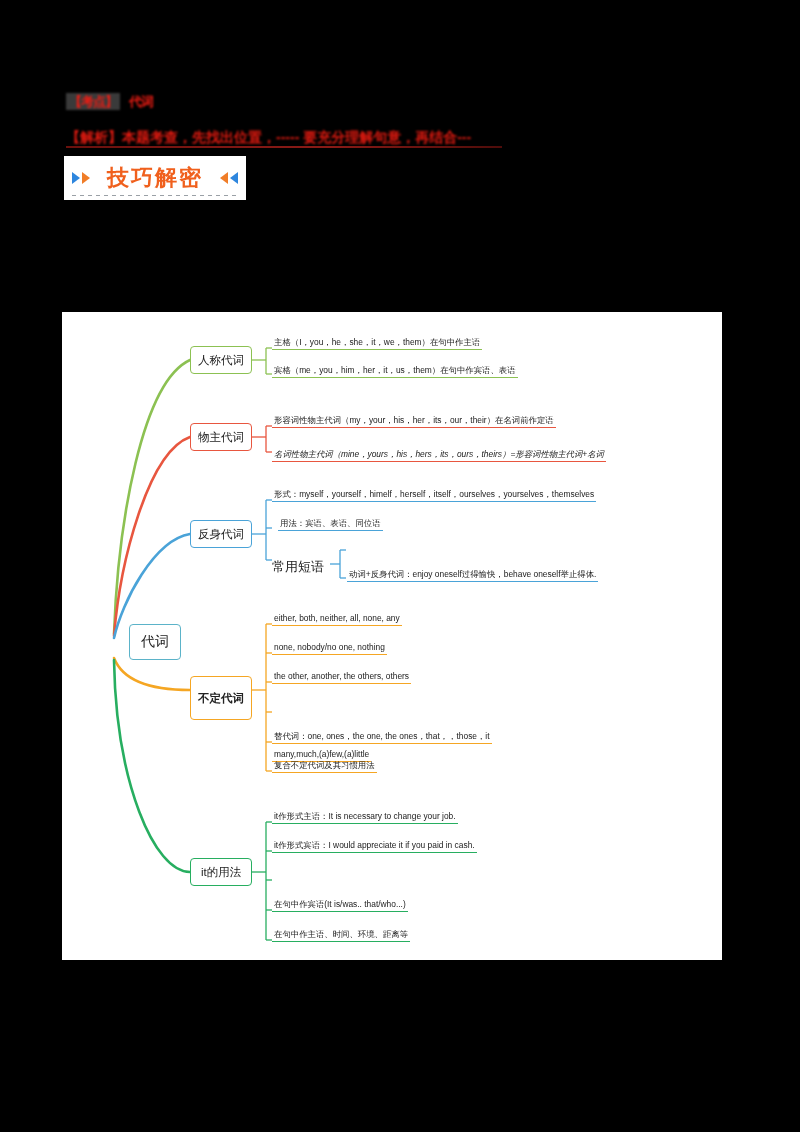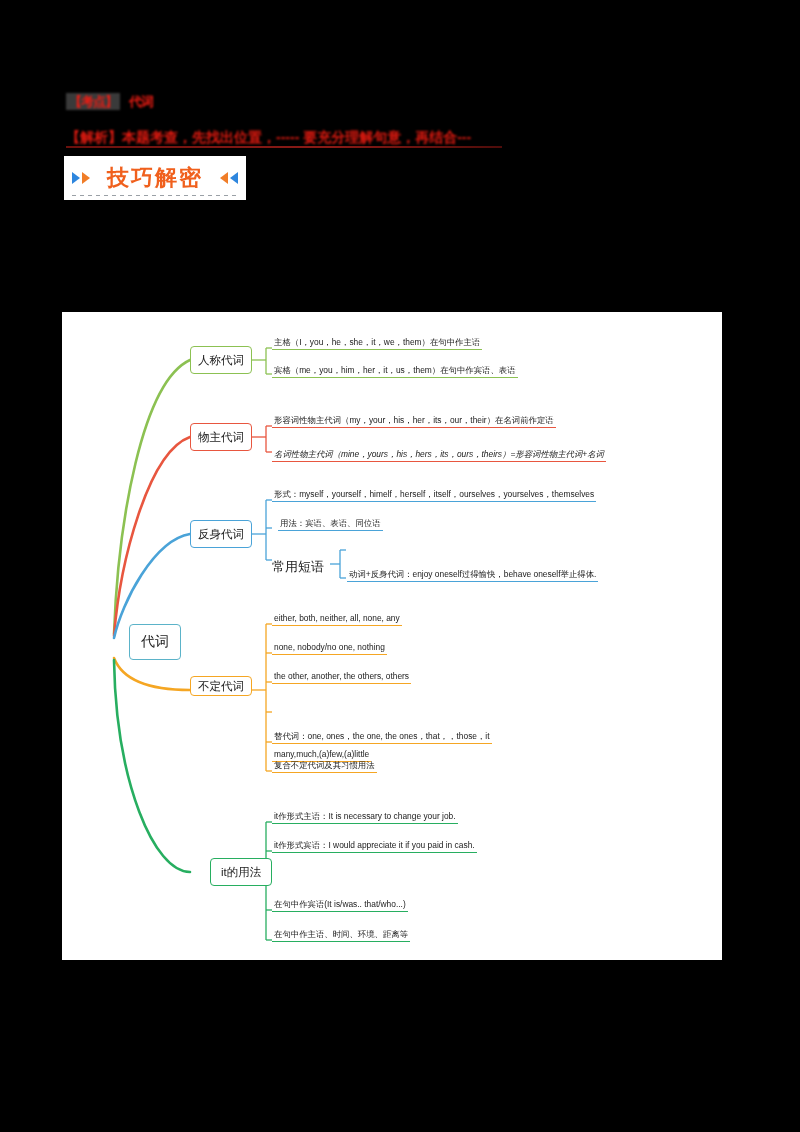--- a/index.html
+++ b/index.html
@@ -162,31 +162,31 @@
     <div class="leaf u-red" style="left:210px;top:136px;font-style:italic;">名词性物主代词（mine，yours，his，hers，its，ours，theirs）=形容词性物主代词+名词</div>
 
     <div class="node branch b-blue" style="left:128px;top:208px;width:62px;height:28px;">
       <span>反身代词</span>
     </div>
     <div class="leaf u-blue" style="left:210px;top:176px;">形式：myself，yourself，himelf，herself，itself，ourselves，yourselves，themselves</div>
     <div class="leaf u-blue" style="left:216px;top:205px;">用法：宾语、表语、同位语</div>
     <div class="sublabel" style="left:210px;top:246px;">常用短语</div>
     <div class="leaf u-blue" style="left:285px;top:256px;">动词+反身代词：enjoy oneself过得愉快，behave oneself举止得体.</div>
 
-    <div class="node branch b-orange" style="left:128px;top:364px;width:62px;height:20px;">
+    <div class="node branch b-orange" style="left:128px;top:364px;width:62px;height:44px;font-weight:bold;">
       <span>不定代词</span>
     </div>
     <div class="leaf u-orange" style="left:210px;top:300px;">either, both, neither, all, none, any</div>
     <div class="leaf u-orange" style="left:210px;top:329px;">none, nobody/no one, nothing</div>
     <div class="leaf u-orange" style="left:210px;top:358px;">the other, another, the others, others</div>
     <div class="leaf u-orange" style="left:210px;top:388px;margin-top:48px;">many,much,(a)few,(a)little</div>
     <div class="leaf u-orange" style="left:210px;top:418px;">替代词：one, ones，the one, the ones，that，，those，it</div>
     <div class="leaf u-orange" style="left:210px;top:447px;">复合不定代词及其习惯用法</div>
 
-    <div class="node branch b-teal" style="left:128px;top:546px;width:62px;height:28px;margin-left:20px;">
+    <div class="node branch b-teal" style="left:128px;top:546px;width:62px;height:28px;">
       <span>it的用法</span>
     </div>
     <div class="leaf u-teal" style="left:210px;top:498px;">it作形式主语：It is necessary to change your job.</div>
     <div class="leaf u-teal" style="left:210px;top:527px;">it作形式宾语：I would appreciate it if you paid in cash.</div>
     <div class="leaf u-teal" style="left:210px;top:586px;">在句中作宾语(It is/was.. that/who...)</div>
     <div class="leaf u-teal" style="left:210px;top:616px;">在句中作主语、时间、环境、距离等</div>
 
   </div>
 </div>
 

